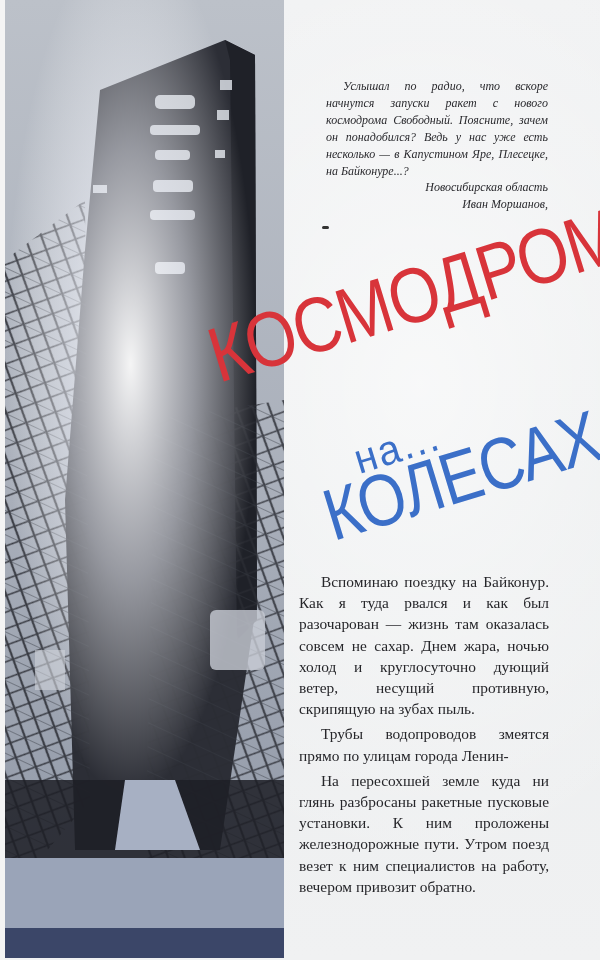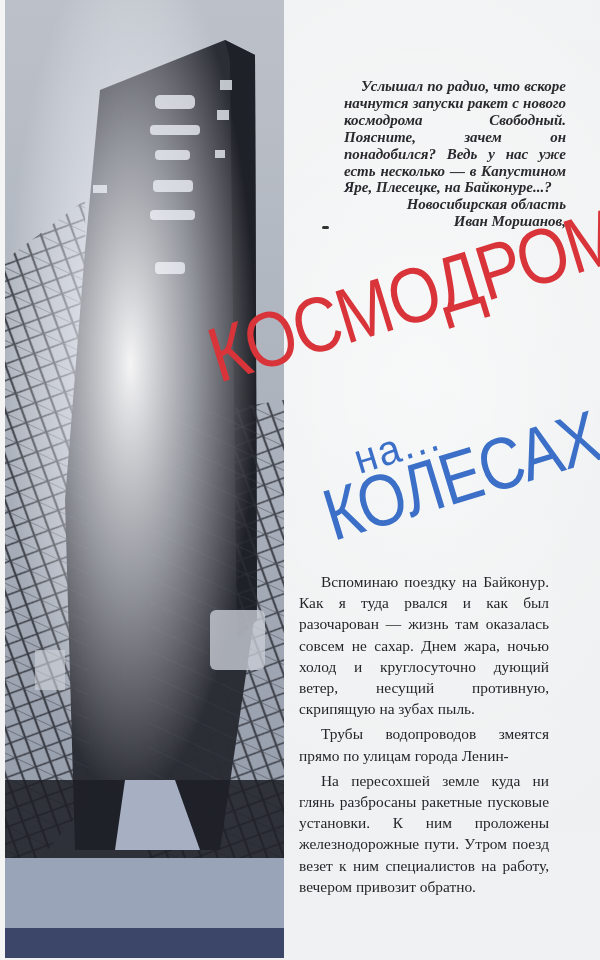--- a/index.html
+++ b/index.html
@@ -19,24 +19,24 @@
 
     
     .photo {
       position: absolute; left: 5px; top: 0; width: 279px; height: 958px;
       overflow: hidden; background: #b9bec6;
     }
     .photo svg { display: block; }
 
     
     .epigraph {
-      position: absolute; left: 344px; top: 78px; width: 222px;
+      position: absolute; left: 326px; top: 78px; width: 222px;
       font-family: "Liberation Serif", "DejaVu Serif", serif;
-      font-style: italic; font-weight: bold;
-      font-size: 15px; line-height: 16.9px; color: #2a2a2e;
+      font-style: italic; font-weight: normal;
+      font-size: 12px; line-height: 16.9px; color: #2a2a2e;
       text-align: justify;
     }
     .epigraph .q { text-indent: 17px; margin: 0; }
     .epigraph .sig { text-align: right; margin: 0; }
 
     .blemish { position: absolute; left: 322px; top: 226px; width: 7px; height: 3px; background: #333; border-radius: 2px; }
 
     
     .title-wrap { position: absolute; left: 210px; top: 290px; width: 380px; height: 260px; }
     .t {

